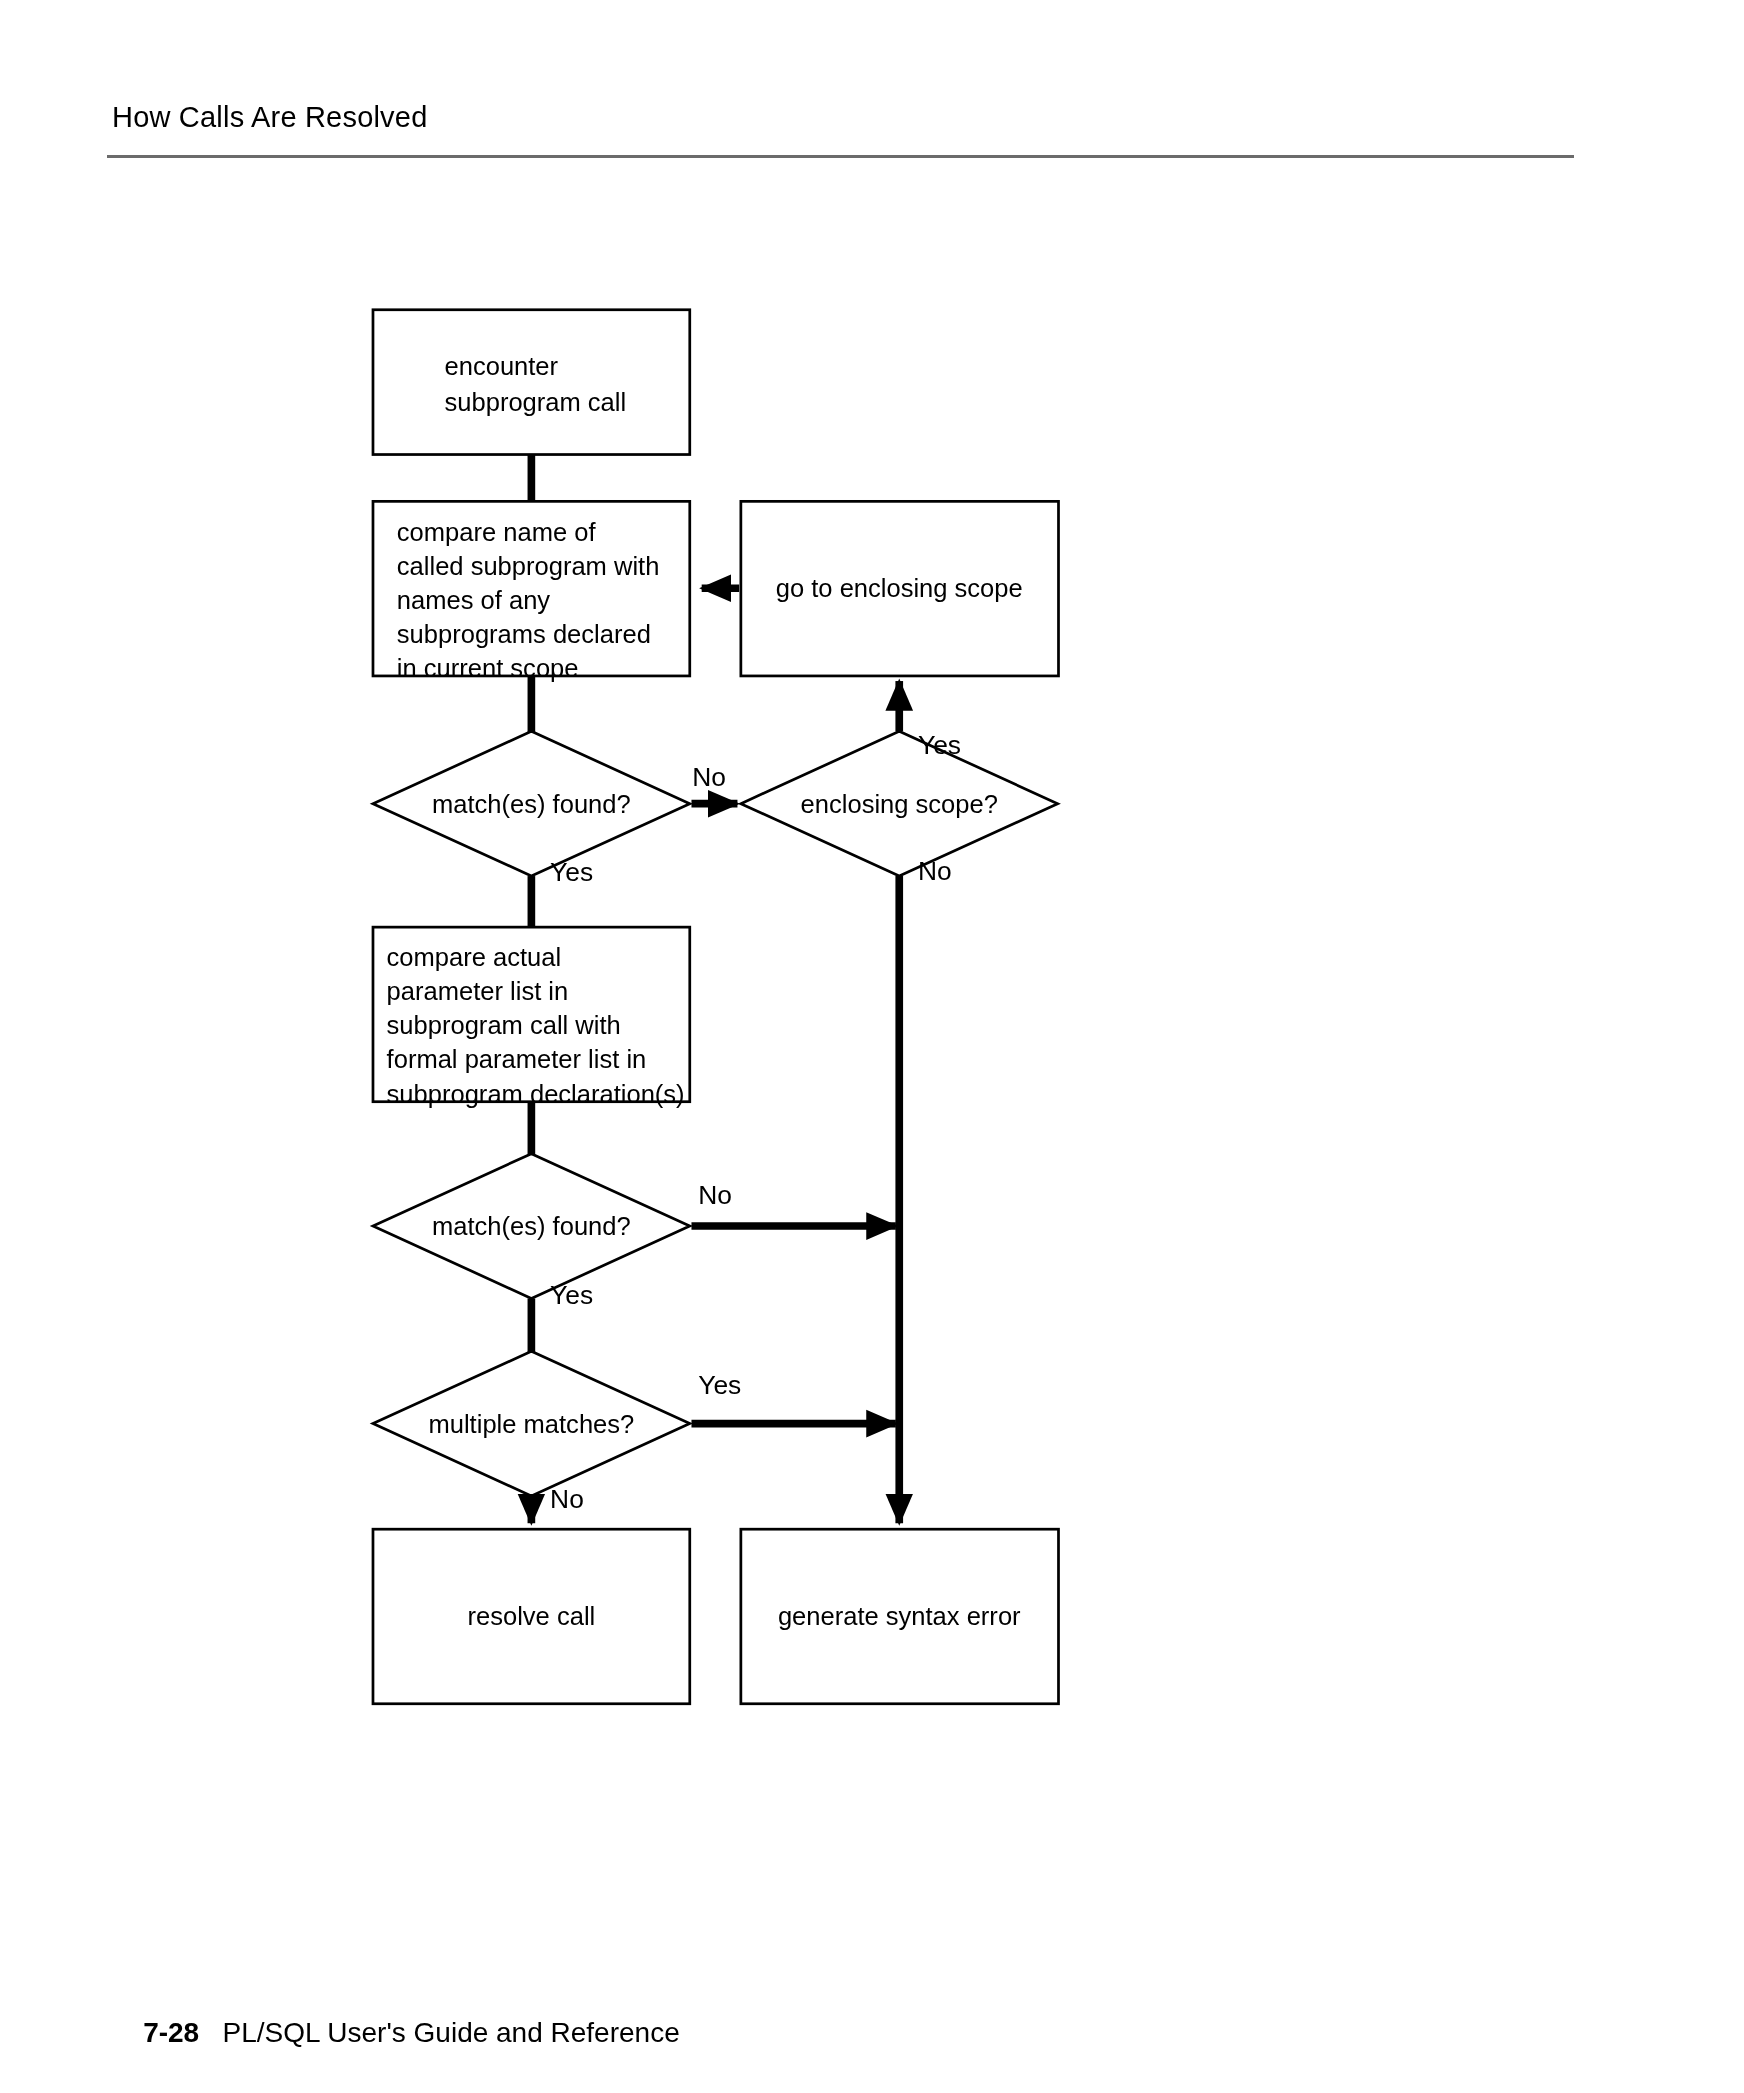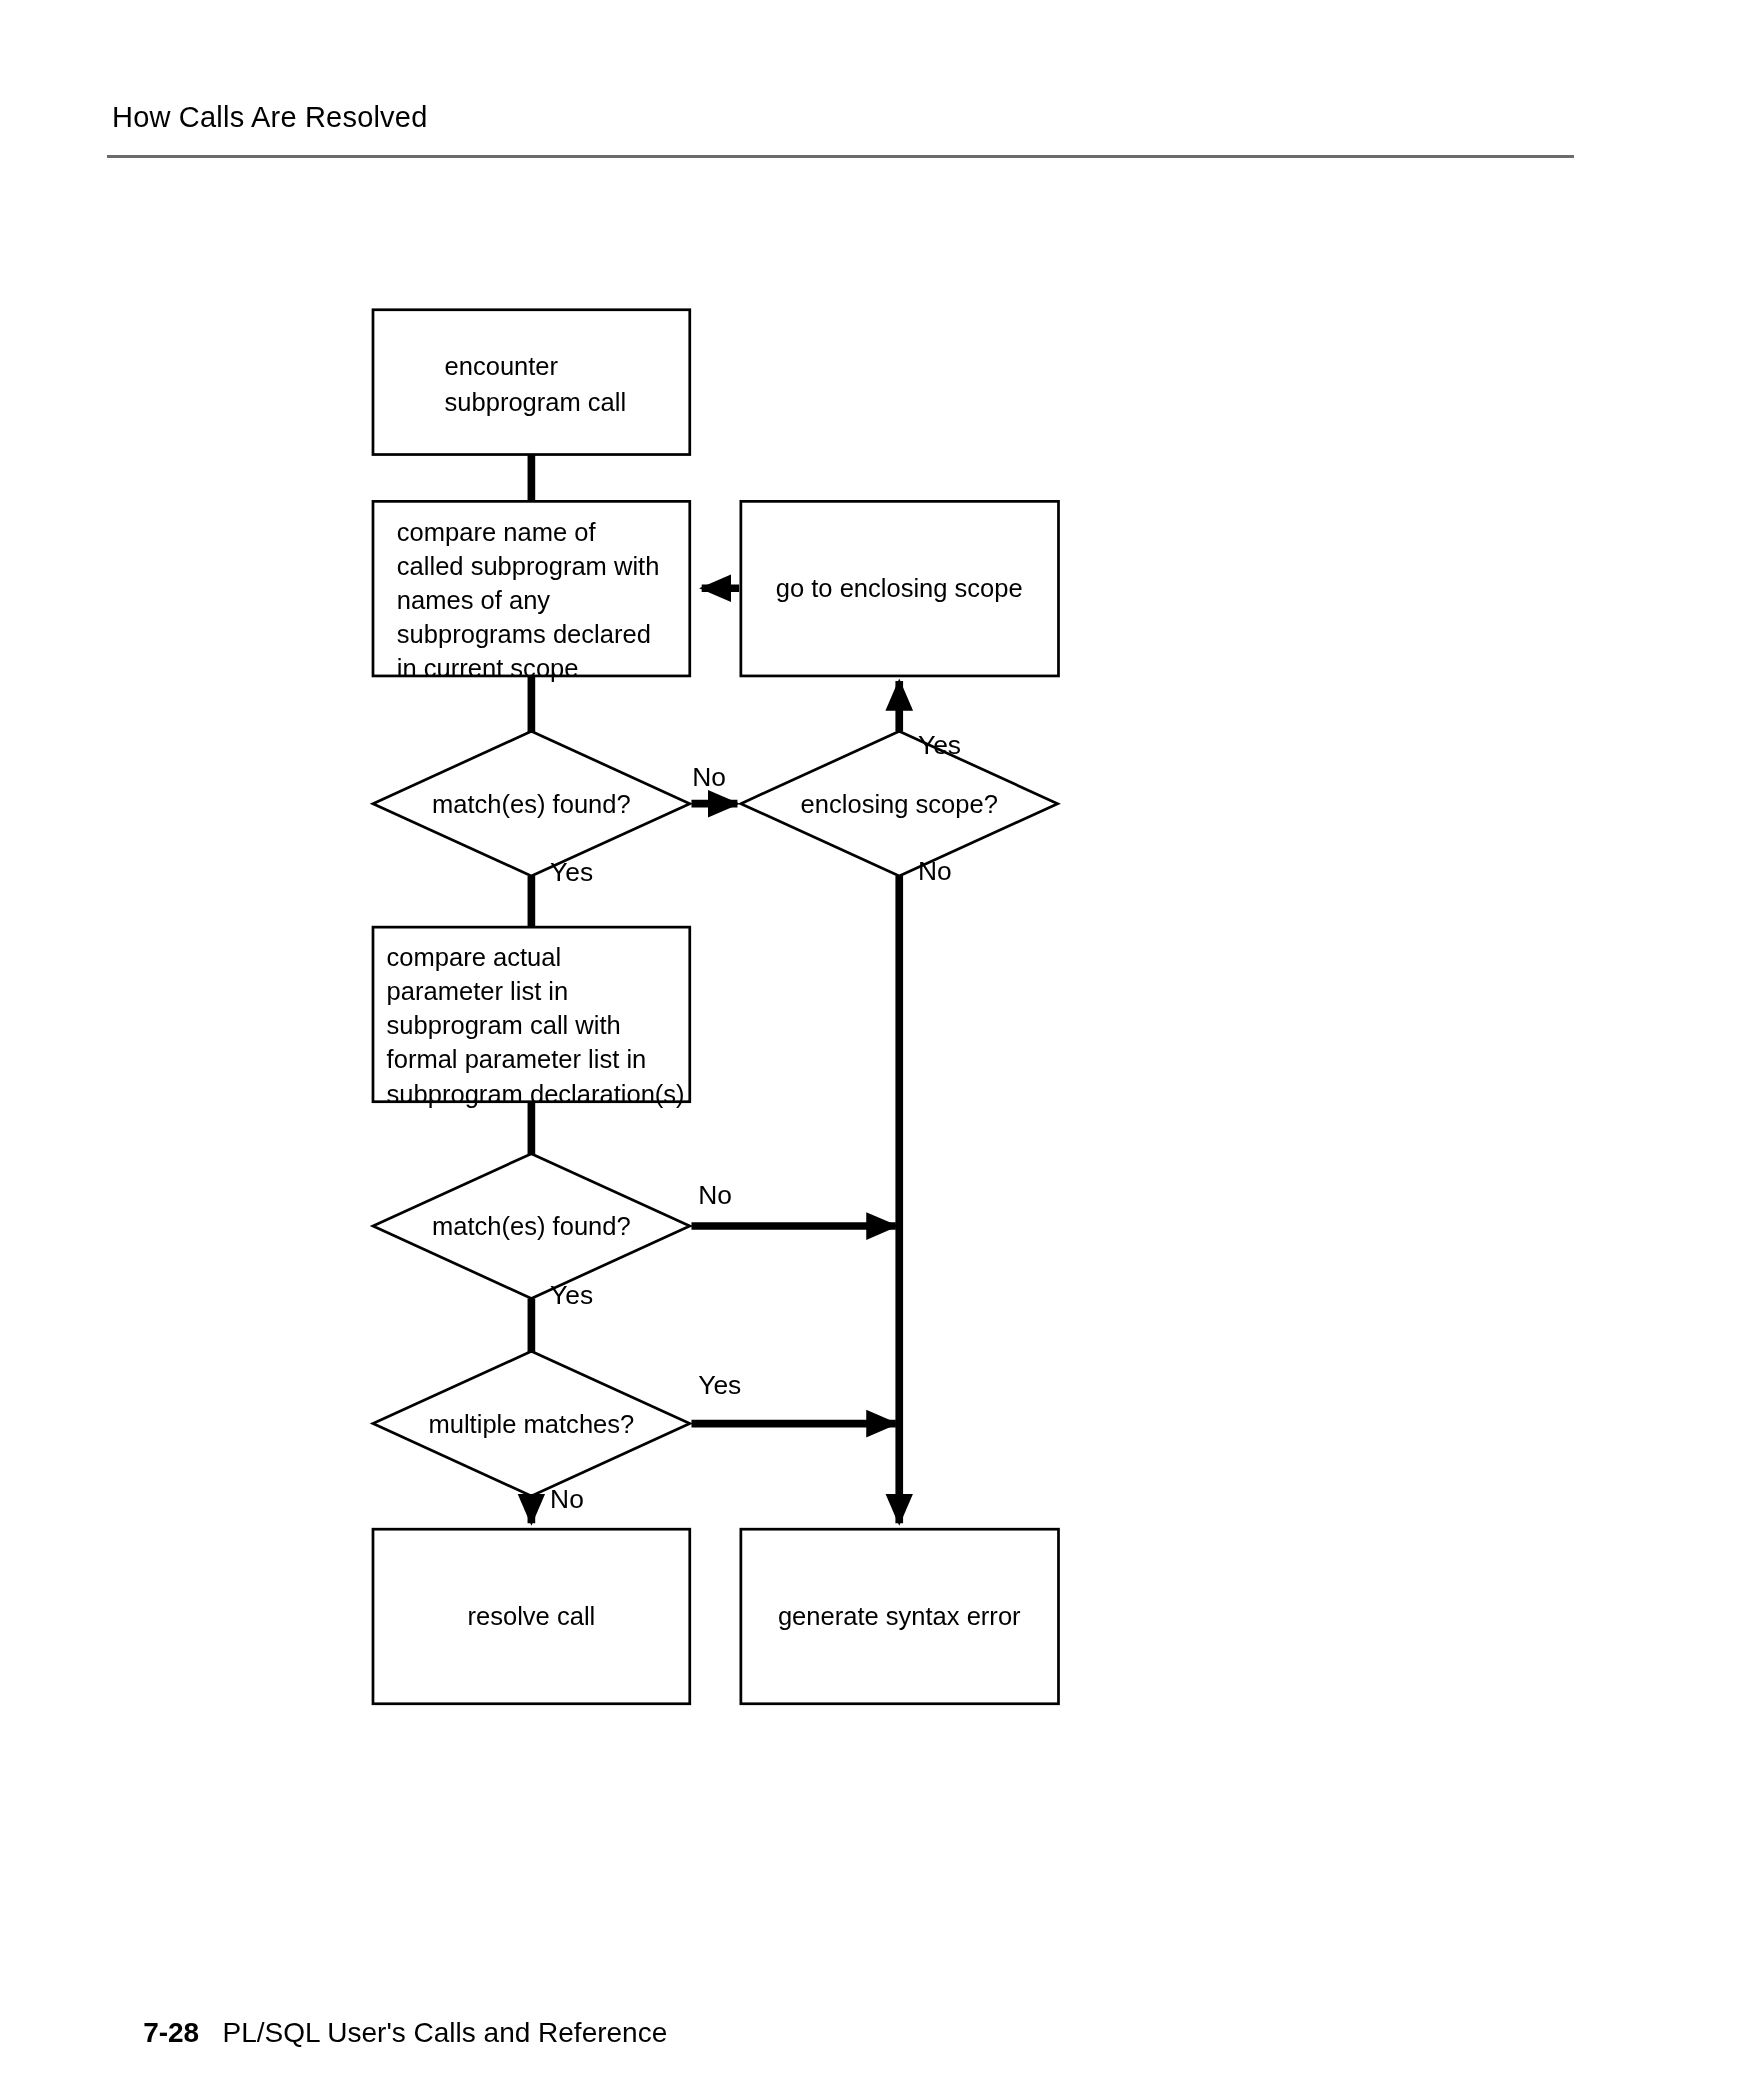--- a/index.html
+++ b/index.html
@@ -192,17 +192,17 @@
 
       <g>
         <rect class="box-shape" x="870" y="1455" width="373" height="205"></rect>
         <text class="node-text" x="1056" y="1568" text-anchor="middle">generate syntax error</text>
       </g>
 
     </svg>
   </div>
 
   <div class="footer">
-    <span class="pageno">7-28</span><span>&nbsp;&nbsp;&nbsp;</span><span>PL/SQL User's Calls and Reference</span>
+    <span class="pageno">7-28</span><span>&nbsp;&nbsp;&nbsp;</span><span>PL/SQL User's Guide and Reference</span>
   </div>
 
 </div>
 
 
 </body></html>

